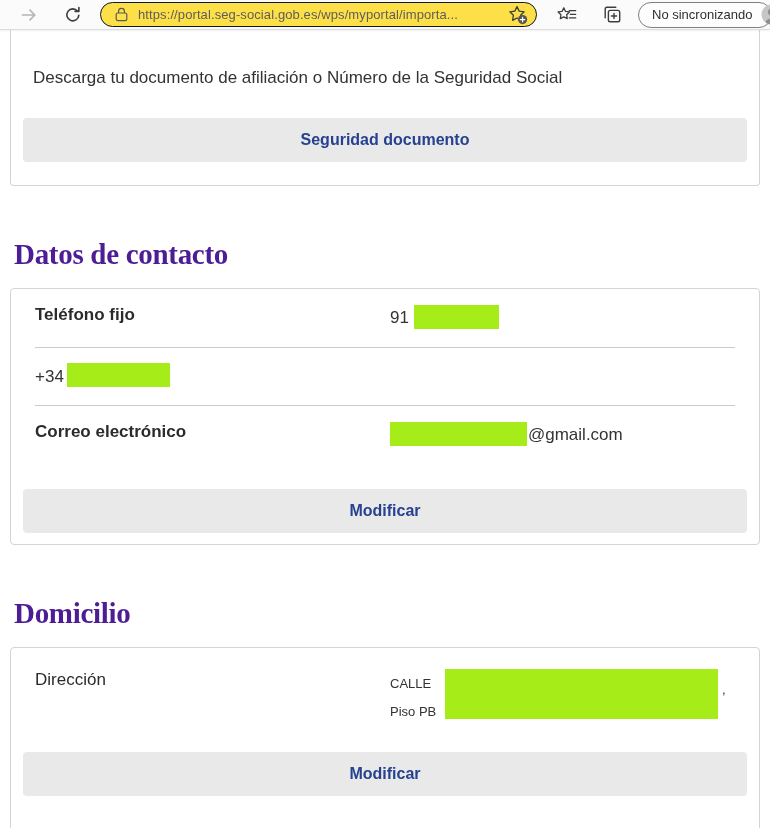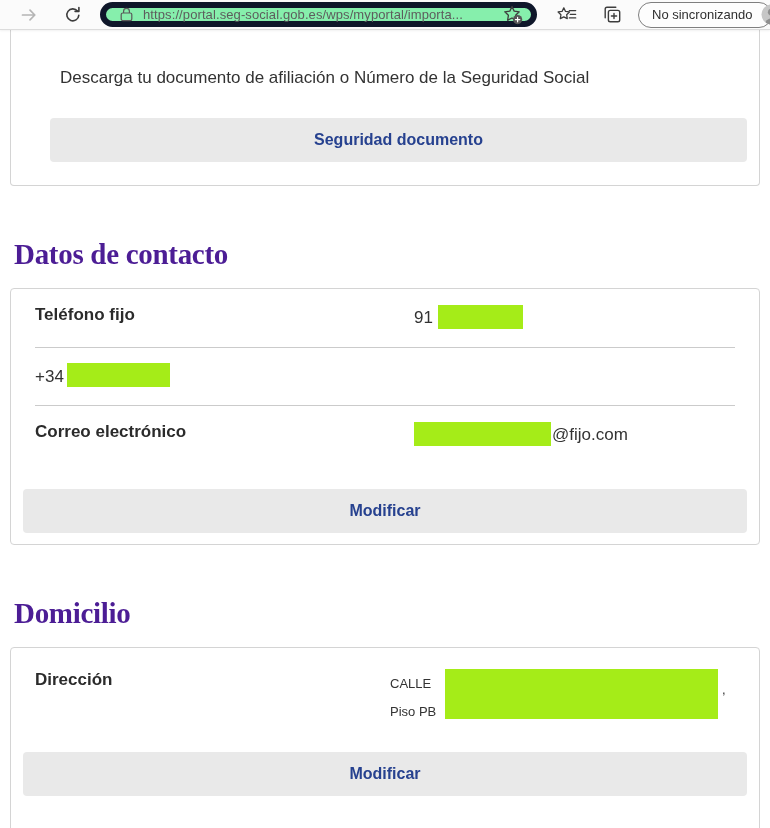--- a/index.html
+++ b/index.html
@@ -24,22 +24,22 @@
     align-items:center;
     position:relative;
     z-index:5;
   }
   .nav-group{display:flex;align-items:center;gap:22px;margin-left:18px;}
   .tb-icon{display:inline-flex;align-items:center;justify-content:center;width:22px;height:22px;cursor:pointer;flex:none;}
   .addr{
     margin-left:16px;
     width:437px;
     height:25px;
-    background:#86efac;
-    border:6px solid #0f172a;
+    background:#fde047;
+    border:1px solid #0f172a;
     border-radius:13px;
     display:flex;
     align-items:center;
     padding:0 8px 0 12px;
     flex:none;
   }
   .addr .url{
     flex:1;
     font-size:13px;
     color:#5d5d5d;
@@ -70,21 +70,20 @@
   .card{
     border:1px solid #d4d4d4;
     border-radius:4px;
     background:#fff;
   }
   .card-download{
     border-top:none;
     border-radius:0 0 4px 4px;
     height:156px;
     padding-top:38px;
-    padding-left:27px;
   }
   .card-download .desc{
     font-size:17px;
     color:#333;
     padding:0 22px;
   }
   .btn{
     display:flex;
     align-items:center;
     justify-content:center;
@@ -107,21 +106,20 @@
     font-weight:700;
     color:#4c1d95;
     margin:52px 0 17px 4px;
     letter-spacing:-.3px;
   }
   .section-title.domicilio{}
   .crow{
     display:flex;
     align-items:flex-start;
     padding:16px 24px;
-    gap:24px;
   }
   .crow .lbl{
     width:355px;
     flex:none;
     font-size:17px;
     font-weight:700;
     color:#2b2b2b;
   }
   .crow .val{
     font-size:17px;
@@ -138,21 +136,21 @@
     position:relative;
     transform:translateY(-2px);
   }
   .gb-phone1{width:85px;margin-left:-9px;}
   .gb-phone2{width:103px;margin-left:3px;}
   .gb-email{width:137px;margin-right:1px;}
   .card-contact .btn{margin-top:25px;margin-bottom:11px;}
   
   .card-address{height:200px;padding-top:0;border-radius:4px;}
   .arow{display:flex;align-items:flex-start;padding:22px 24px 0;}
-  .arow .lbl{width:355px;flex:none;font-size:17px;font-weight:700;color:#2b2b2b;}
+  .arow .lbl{width:355px;flex:none;font-size:17px;font-weight:400;color:#2b2b2b;}
   .addr-val{position:relative;font-size:13px;line-height:28px;color:#333;width:345px;}
   .green-big{
     position:absolute;
     left:55px;top:-1px;
     width:273px;height:50px;
     background:var(--redaction-green);
     z-index:2;
   }
   .addr-line{position:relative;z-index:1;}
   .addr-line .comma{position:absolute;left:332px;top:0;z-index:3;}
@@ -242,21 +240,21 @@
       <span class="lbl">Teléfono fijo</span>
       <span class="val"><span>91 8</span><span class="greenbox gb-phone1"></span></span>
     </div>
     <div class="divider"></div>
     <div class="crow">
       <span class="val"><span>+34</span><span class="greenbox gb-phone2"></span></span>
     </div>
     <div class="divider"></div>
     <div class="crow">
       <span class="lbl">Correo electrónico</span>
-      <span class="val"><span class="greenbox gb-email"></span><span>@fijo.com</span></span>
+      <span class="val"><span class="greenbox gb-email"></span><span>@gmail.com</span></span>
     </div>
     <button class="btn">Modificar</button>
   </div>
 
   <h2 class="section-title domicilio">Domicilio</h2>
 
   <div class="card card-address">
     <div class="arow">
       <span class="lbl">Dirección</span>
       <span class="addr-val">

